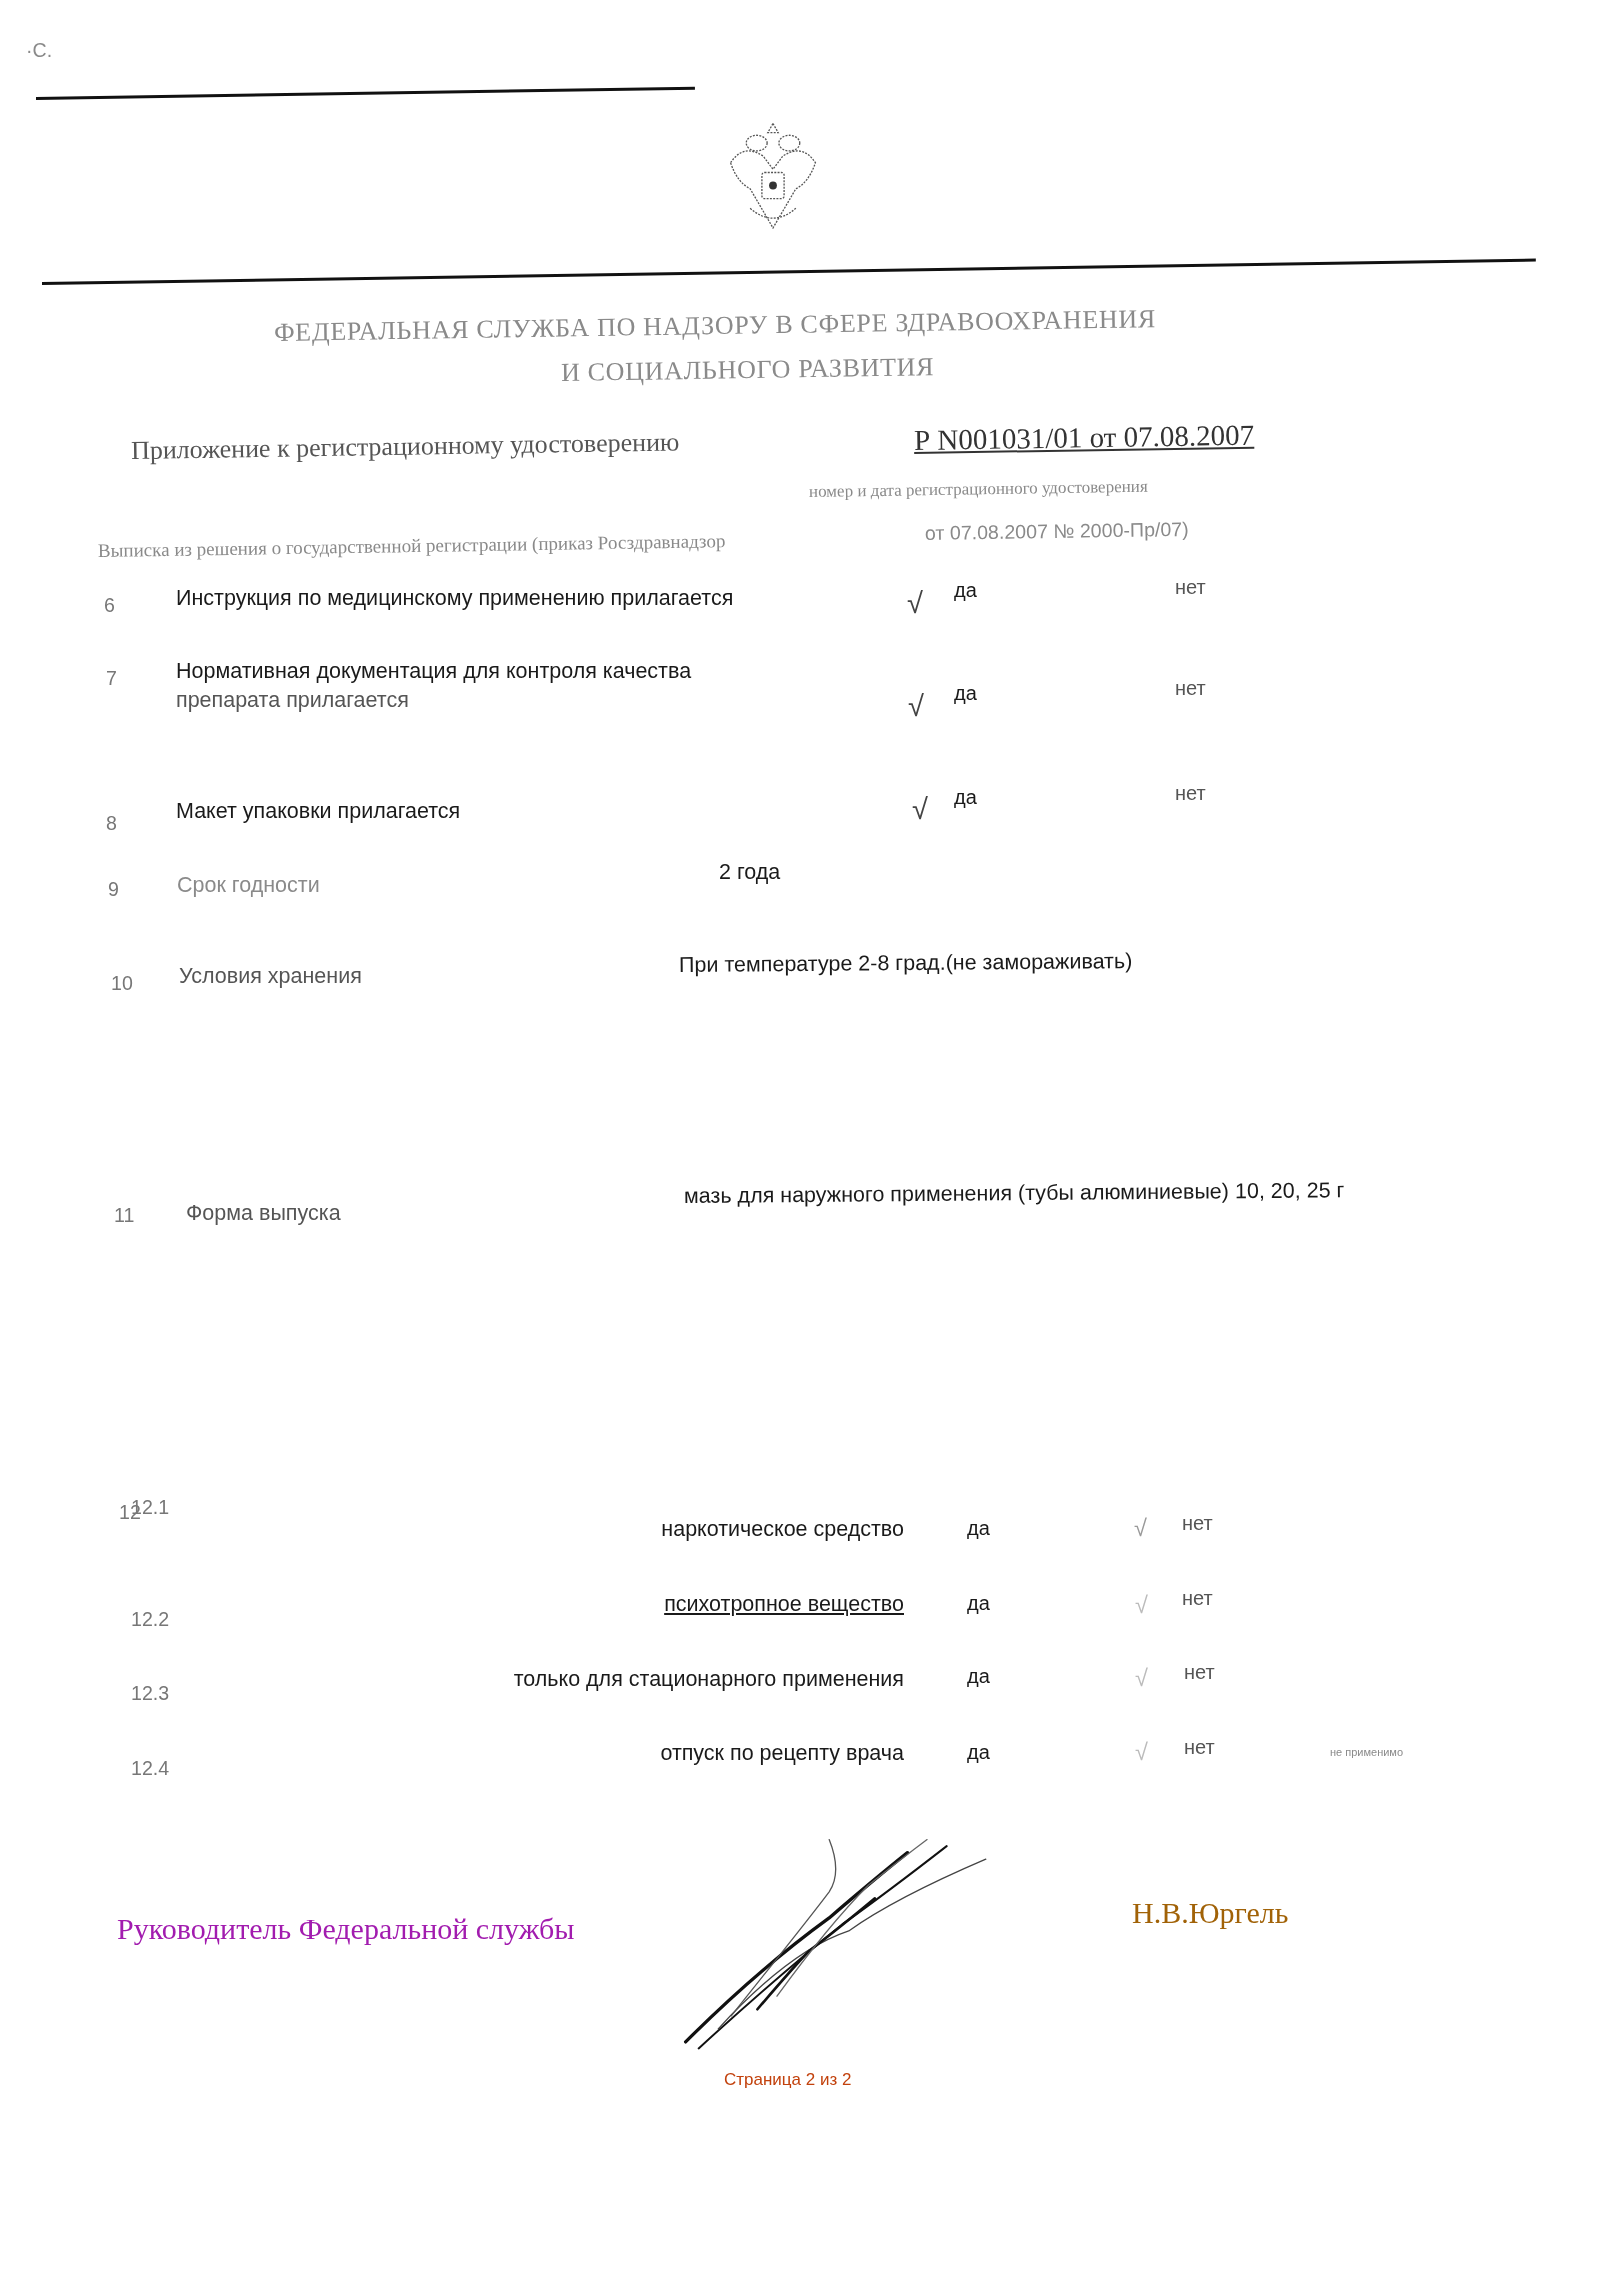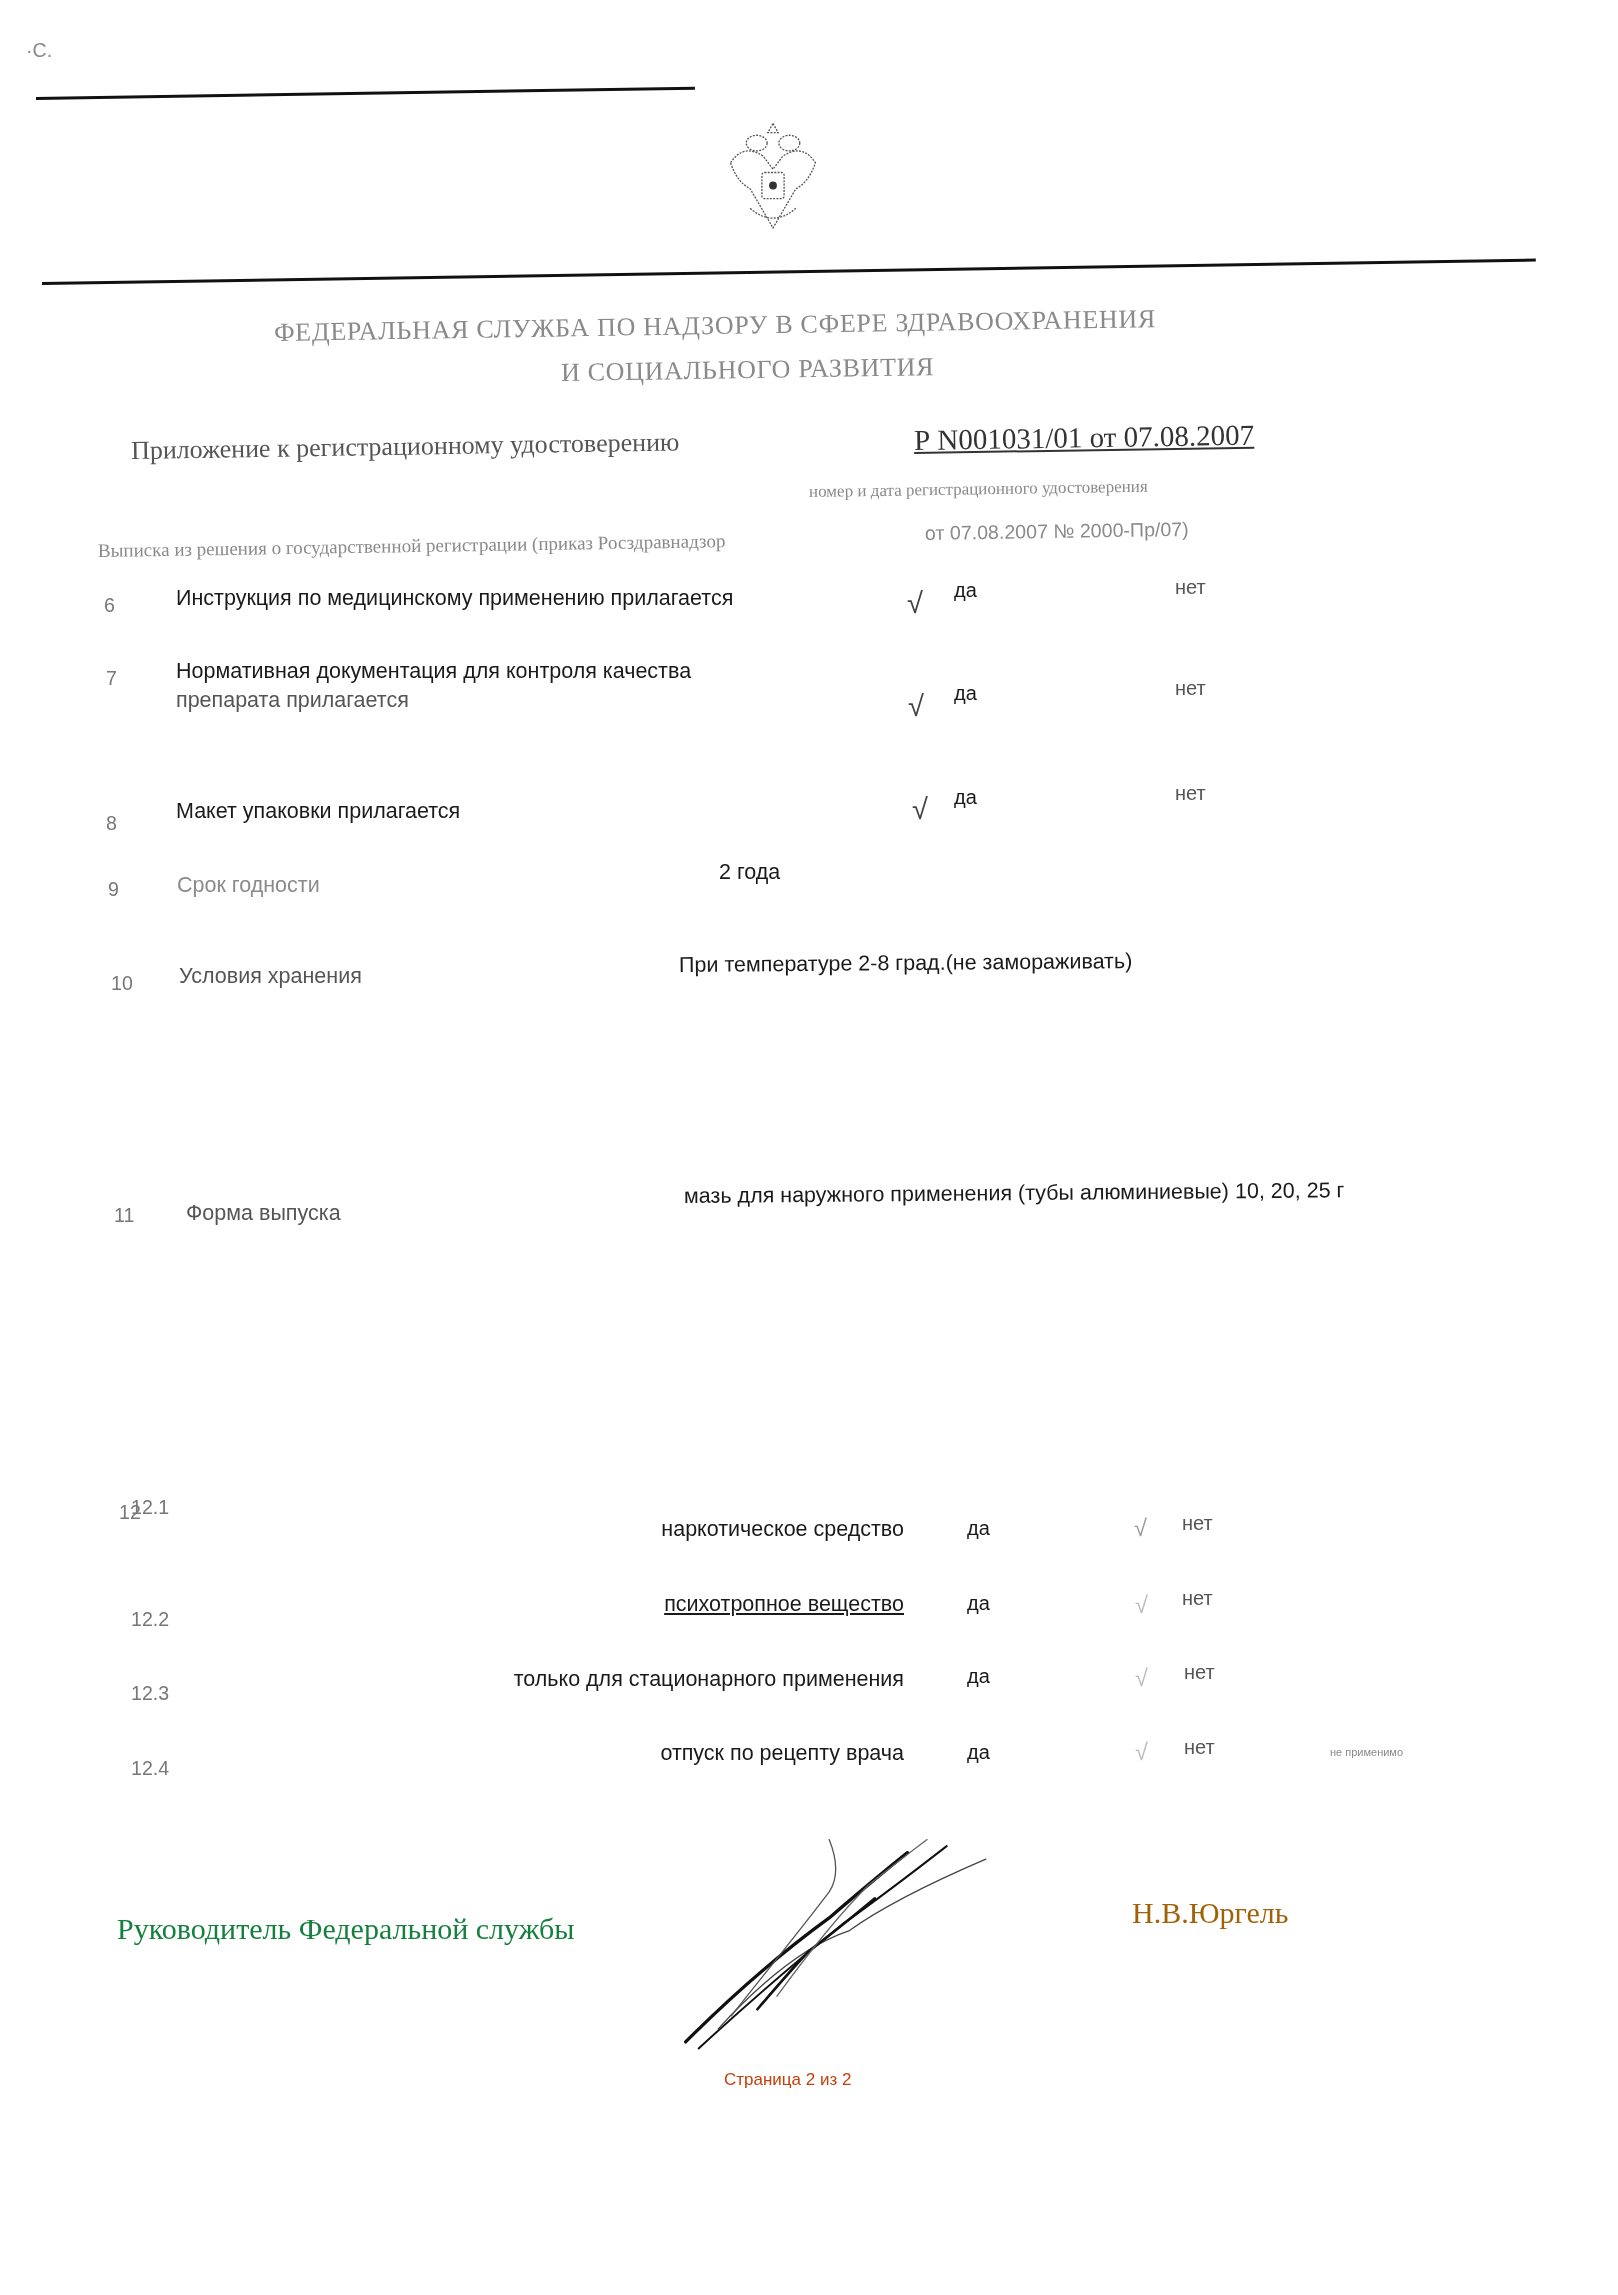--- a/index.html
+++ b/index.html
@@ -121,21 +121,21 @@
   <div>
     <div class="abs num" style="left:131px;top:1757px;">12.4</div>
     <div class="abs label" style="right:714px;top:1741px;">отпуск по рецепту врача</div>
     <div class="abs opt" style="left:967px;top:1741px;">да</div>
     <div class="abs check" style="left:1135px;top:1739px;font-size:23.5px;color:#bbb;">√</div>
     <div class="abs opt mid" style="left:1184px;top:1736px;">нет</div>
     <div class="abs faded" style="left:1330px;top:1739px;font-size:11px;width:131px;white-space:normal;line-height:26px;">не применимо</div>
   </div>
 </div>
 
-<div class="abs serif" style="left:117px;top:1912px;font-size:30px;color:#15803d;">Руководитель Федеральной службы</div>
+<div class="abs serif" style="left:117px;top:1912px;font-size:30px;color:#a21caf;">Руководитель Федеральной службы</div>
 
 <div class="abs" style="left:679px;top:1820px;width:457px;height:248px;">
   <svg width="457" height="248" viewBox="0 0 700 380">
     <g fill="none" stroke="#111" stroke-linecap="round">
       <path d="M10 340 Q120 230 230 150 Q300 90 350 50" stroke-width="5"></path>
       <path d="M30 350 Q150 240 250 160 Q320 110 410 40" stroke-width="3"></path>
       <path d="M60 320 Q170 200 260 170 Q330 120 470 60" stroke-width="2" stroke="#444"></path>
       <path d="M80 300 Q200 150 230 110 Q250 80 230 30" stroke-width="2" stroke="#555"></path>
       <path d="M120 290 Q180 220 200 200 Q240 170 300 120" stroke-width="4"></path>
       <path d="M150 270 Q230 160 290 100 Q340 60 380 30" stroke-width="2" stroke="#666"></path>

